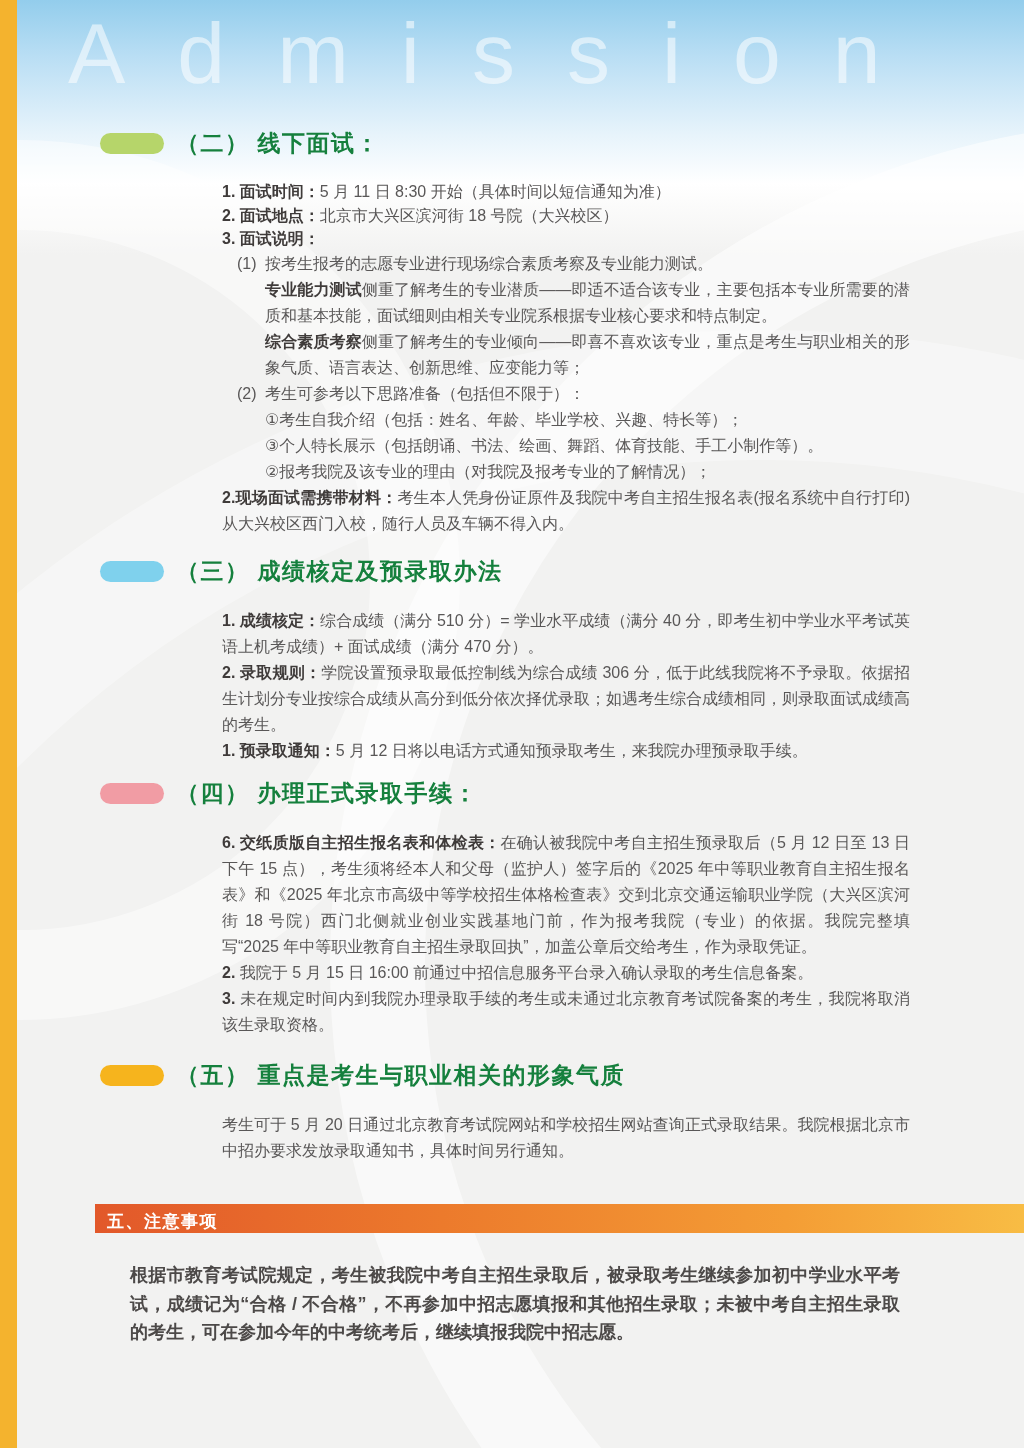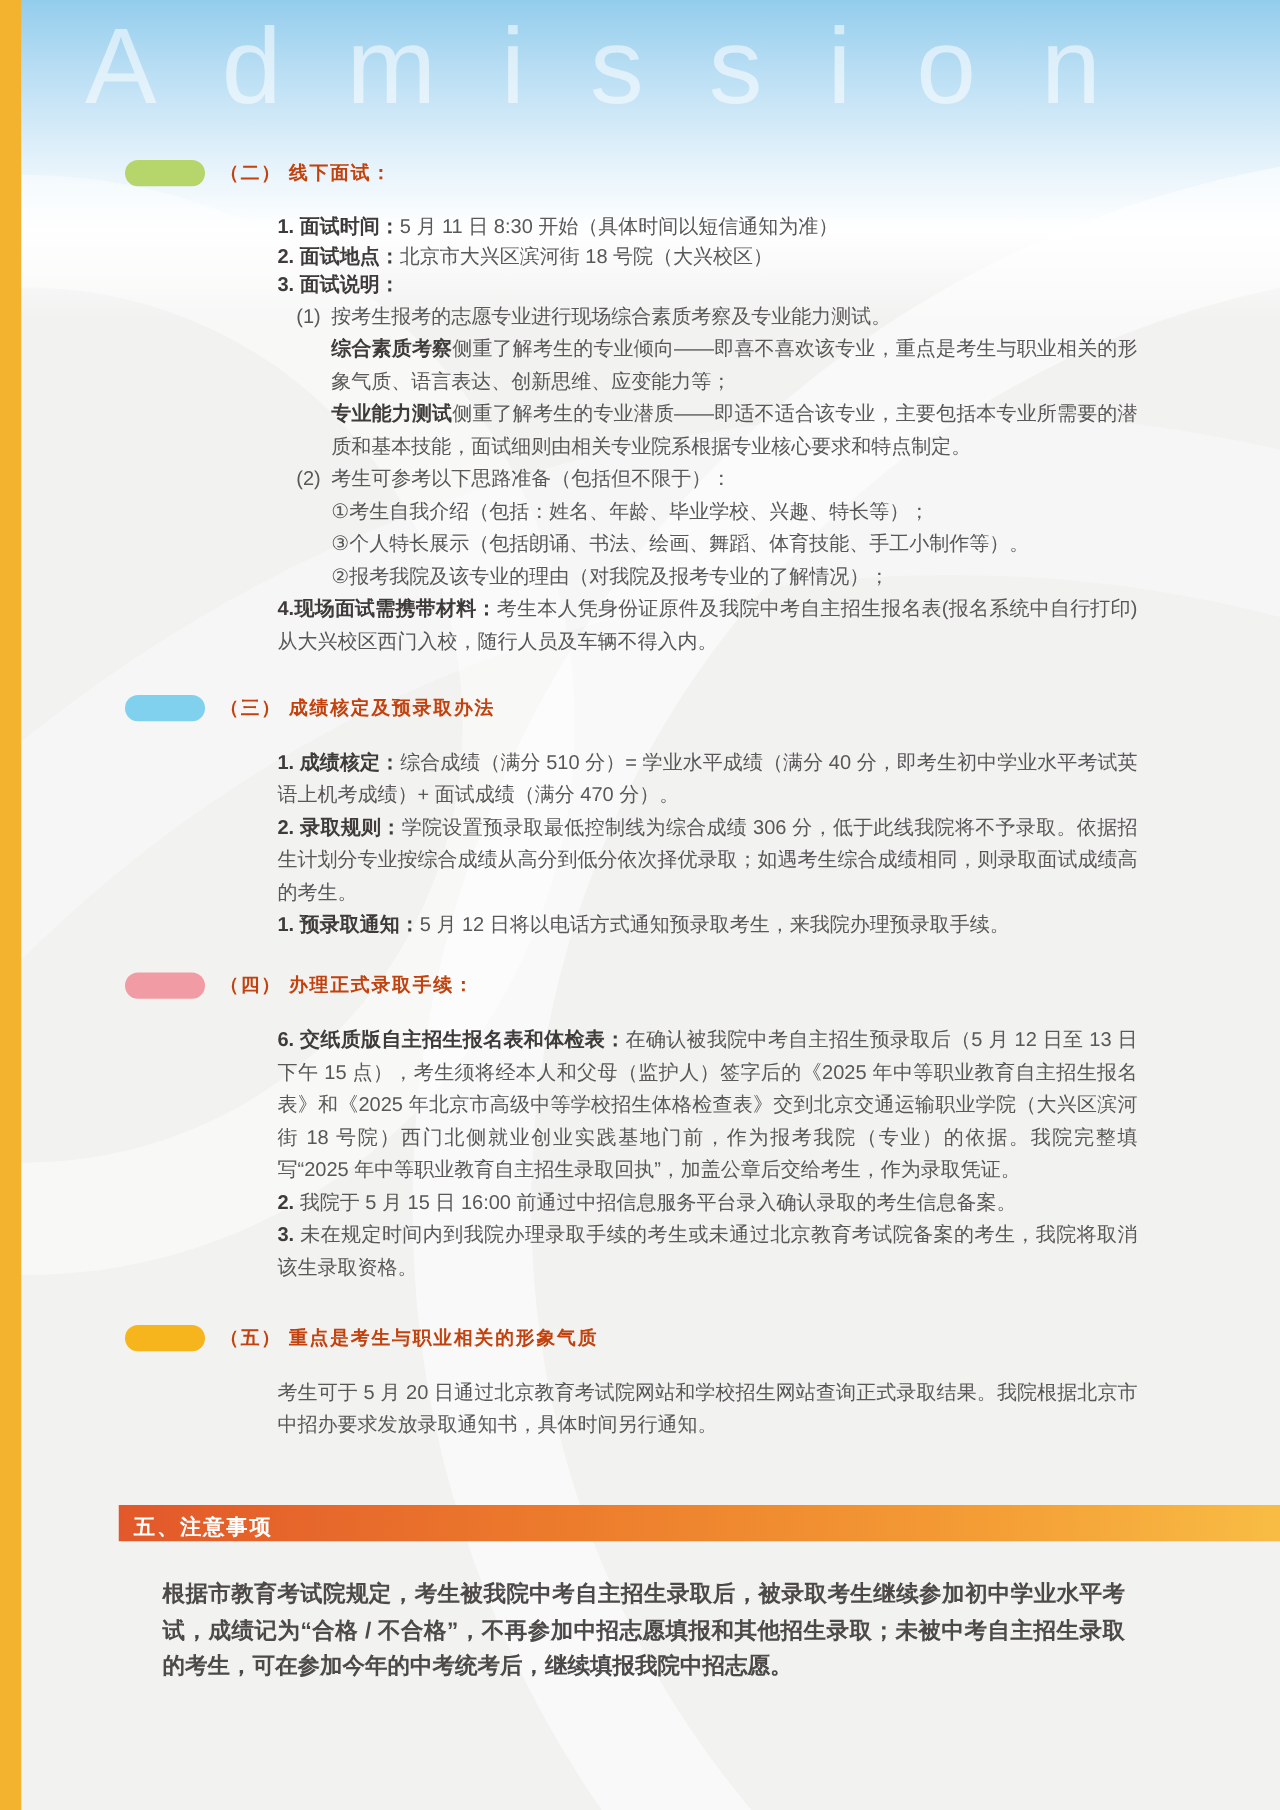--- a/index.html
+++ b/index.html
@@ -29,21 +29,21 @@
 
   .content{position:absolute;inset:0;z-index:3;}
 
   .section{position:absolute;left:100px;width:812px;}
   .sec-head{display:flex;align-items:center;margin-bottom:21px;}
   .pill{width:64px;height:21px;border-radius:12px;margin-right:12px;flex:0 0 auto;}
   .pill-green{background:#b6d56a;}
   .pill-blue{background:#7fd1ed;}
   .pill-pink{background:#f19ca4;}
   .pill-yellow{background:#f6b41d;}
-  .sec-title{font-size:15px;font-weight:700;color:#c2410c;letter-spacing:1.5px;}
+  .sec-title{font-size:23px;font-weight:700;color:#15803d;letter-spacing:1.5px;}
 
   .sec-body{margin-left:122px;width:688px;font-size:16px;color:#595757;text-align:justify;}
   .sec-body p{margin:0;line-height:26px;}
   .lbl{font-weight:700;color:#3f3b3a;}
   .sub{display:flex;align-items:flex-start;}
   .sub .num{flex:0 0 43px;padding-left:15px;box-sizing:border-box;line-height:26px;}
   .sub p{flex:1;}
   .indent{padding-left:43px;}
   .closing{margin-top:13px;}
 
@@ -78,30 +78,30 @@
         <span class="sec-title">（二） 线下面试：</span>
       </div>
       <div class="sec-body">
         <p style="line-height:23.5px;"><span class="lbl">1. 面试时间：</span><span>5 月 11 日 8:30 开始（具体时间以短信通知为准）</span></p>
         <p style="line-height:23.5px;"><span class="lbl">2. 面试地点：</span><span>北京市大兴区滨河街 18 号院（大兴校区）</span></p>
         <p style="line-height:23.5px;"><span class="lbl">3. 面试说明：</span></p>
         <div class="sub">
           <span class="num">(1)</span>
           <p>按考生报考的志愿专业进行现场综合素质考察及专业能力测试。</p>
         </div>
+        <p class="indent"><span class="lbl">专业能力测试</span><span>侧重了解考生的专业潜质——即适不适合该专业，主要包括本专业所需要的潜质和基本技能，面试细则由相关专业院系根据专业核心要求和特点制定。</span></p>
         <p class="indent"><span class="lbl">综合素质考察</span><span>侧重了解考生的专业倾向——即喜不喜欢该专业，重点是考生与职业相关的形象气质、语言表达、创新思维、应变能力等；</span></p>
-        <p class="indent"><span class="lbl">专业能力测试</span><span>侧重了解考生的专业潜质——即适不适合该专业，主要包括本专业所需要的潜质和基本技能，面试细则由相关专业院系根据专业核心要求和特点制定。</span></p>
         <div class="sub">
           <span class="num">(2)</span>
           <p>考生可参考以下思路准备（包括但不限于）：</p>
         </div>
         <p class="indent">①考生自我介绍（包括：姓名、年龄、毕业学校、兴趣、特长等）；</p>
         <p class="indent">③个人特长展示（包括朗诵、书法、绘画、舞蹈、体育技能、手工小制作等）。</p>
         <p class="indent">②报考我院及该专业的理由（对我院及报考专业的了解情况）；</p>
-        <p class="closing"><span class="lbl">4.现场面试需携带材料：</span><span>考生本人凭身份证原件及我院中考自主招生报名表(报名系统中自行打印)从大兴校区西门入校，随行人员及车辆不得入内。</span></p>
+        <p class="closing"><span class="lbl">2.现场面试需携带材料：</span><span>考生本人凭身份证原件及我院中考自主招生报名表(报名系统中自行打印)从大兴校区西门入校，随行人员及车辆不得入内。</span></p>
       </div>
     </div>
 
     <div class="section" style="top:556px;">
       <div class="sec-head">
         <span class="pill pill-blue"></span>
         <span class="sec-title">（三） 成绩核定及预录取办法</span>
       </div>
       <div class="sec-body">
         <p><span class="lbl">1. 成绩核定：</span><span>综合成绩（满分 510 分）= 学业水平成绩（满分 40 分，即考生初中学业水平考试英语上机考成绩）+ 面试成绩（满分 470 分）。</span></p>

